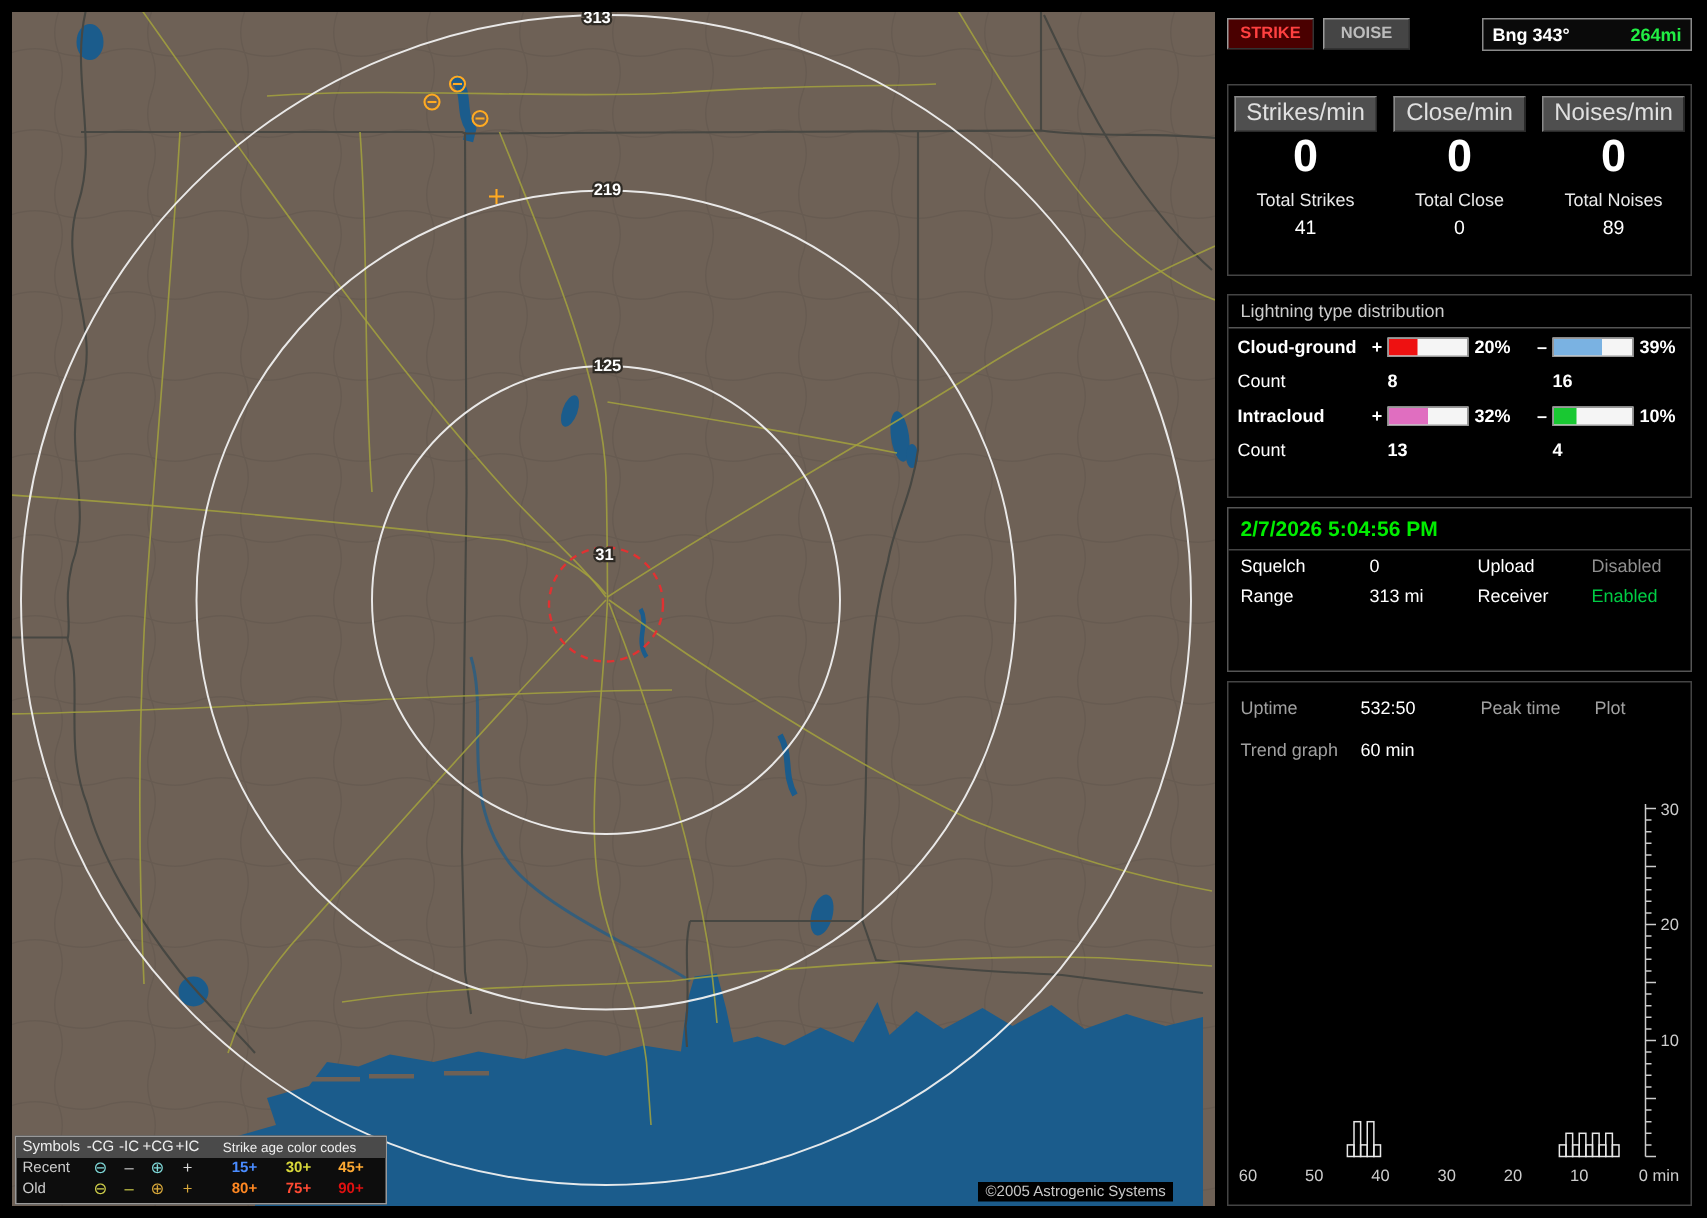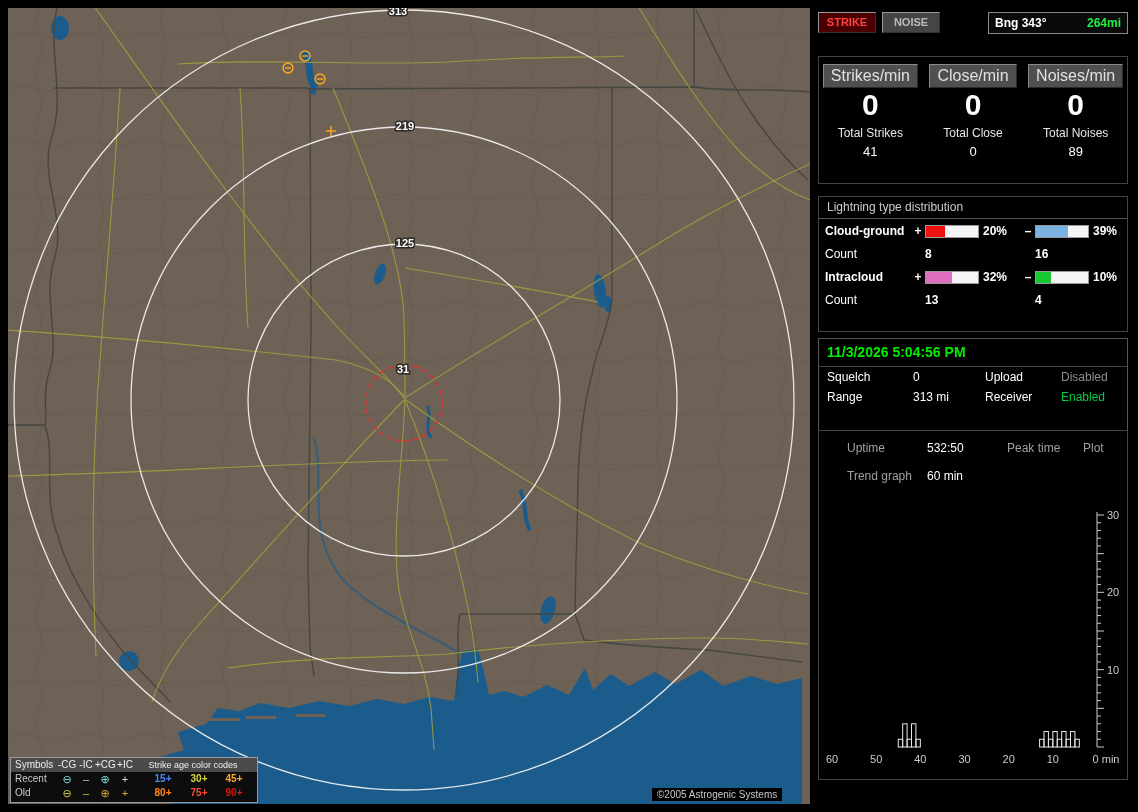--- a/index.html
+++ b/index.html
@@ -78,21 +78,21 @@
 
   
   #panel-status{top:338px;width:310px;height:110px;border-color:#555;}
   #datetime{font-size:14px;font-weight:bold;color:#00ee00;padding:5px 8px 6px;border-bottom:1px solid #444;}
   .status-row{display:grid;grid-template-columns:86px 72px 76px 70px;height:20px;
     align-items:center;padding-left:8px;font-size:12px;}
   .status-row .v2.dim{color:#8f8f8f;}
   .status-row .v2.active{color:#00cc44;}
 
   
-  #panel-stats{top:430px;width:310px;height:350px;padding-left:20px;}
+  #panel-stats{top:454px;width:310px;height:350px;}
   .stats-row{display:grid;grid-template-columns:80px 80px 76px 66px;align-items:center;
     height:22px;padding-left:8px;font-size:12px;}
   .dim-label{color:#a0a0a0;}
   #trend-wrap{position:absolute;left:2px;top:76px;width:308px;height:272px;}
   #trend-svg .axis{stroke:#ccc;stroke-width:1px;}
   #trend-svg .tick-label{fill:#ccc;font:11px "Liberation Sans",sans-serif;}
   #trend-svg .trend-bar{fill:none;stroke:#e8e8e8;stroke-width:1px;}
 </style>
 </head>
 <body>
@@ -296,21 +296,21 @@
         <span class="d-pct">10%</span>
       </div>
       <div class="dist-count">
         <span class="d-label">Count</span>
         <span class="d-count c1">13</span>
         <span class="d-count c2">4</span>
       </div>
     </div>
 
     <div class="panel" id="panel-status">
-      <div id="datetime">11/3/2026 5:04:56 PM</div>
+      <div id="datetime">2/7/2026 5:04:56 PM</div>
       <div class="status-row">
         <span>Squelch</span>
         <span>0</span>
         <span>Upload</span>
         <span class="v2 dim">Disabled</span>
       </div>
       <div class="status-row">
         <span>Range</span>
         <span>313 mi</span>
         <span>Receiver</span>

